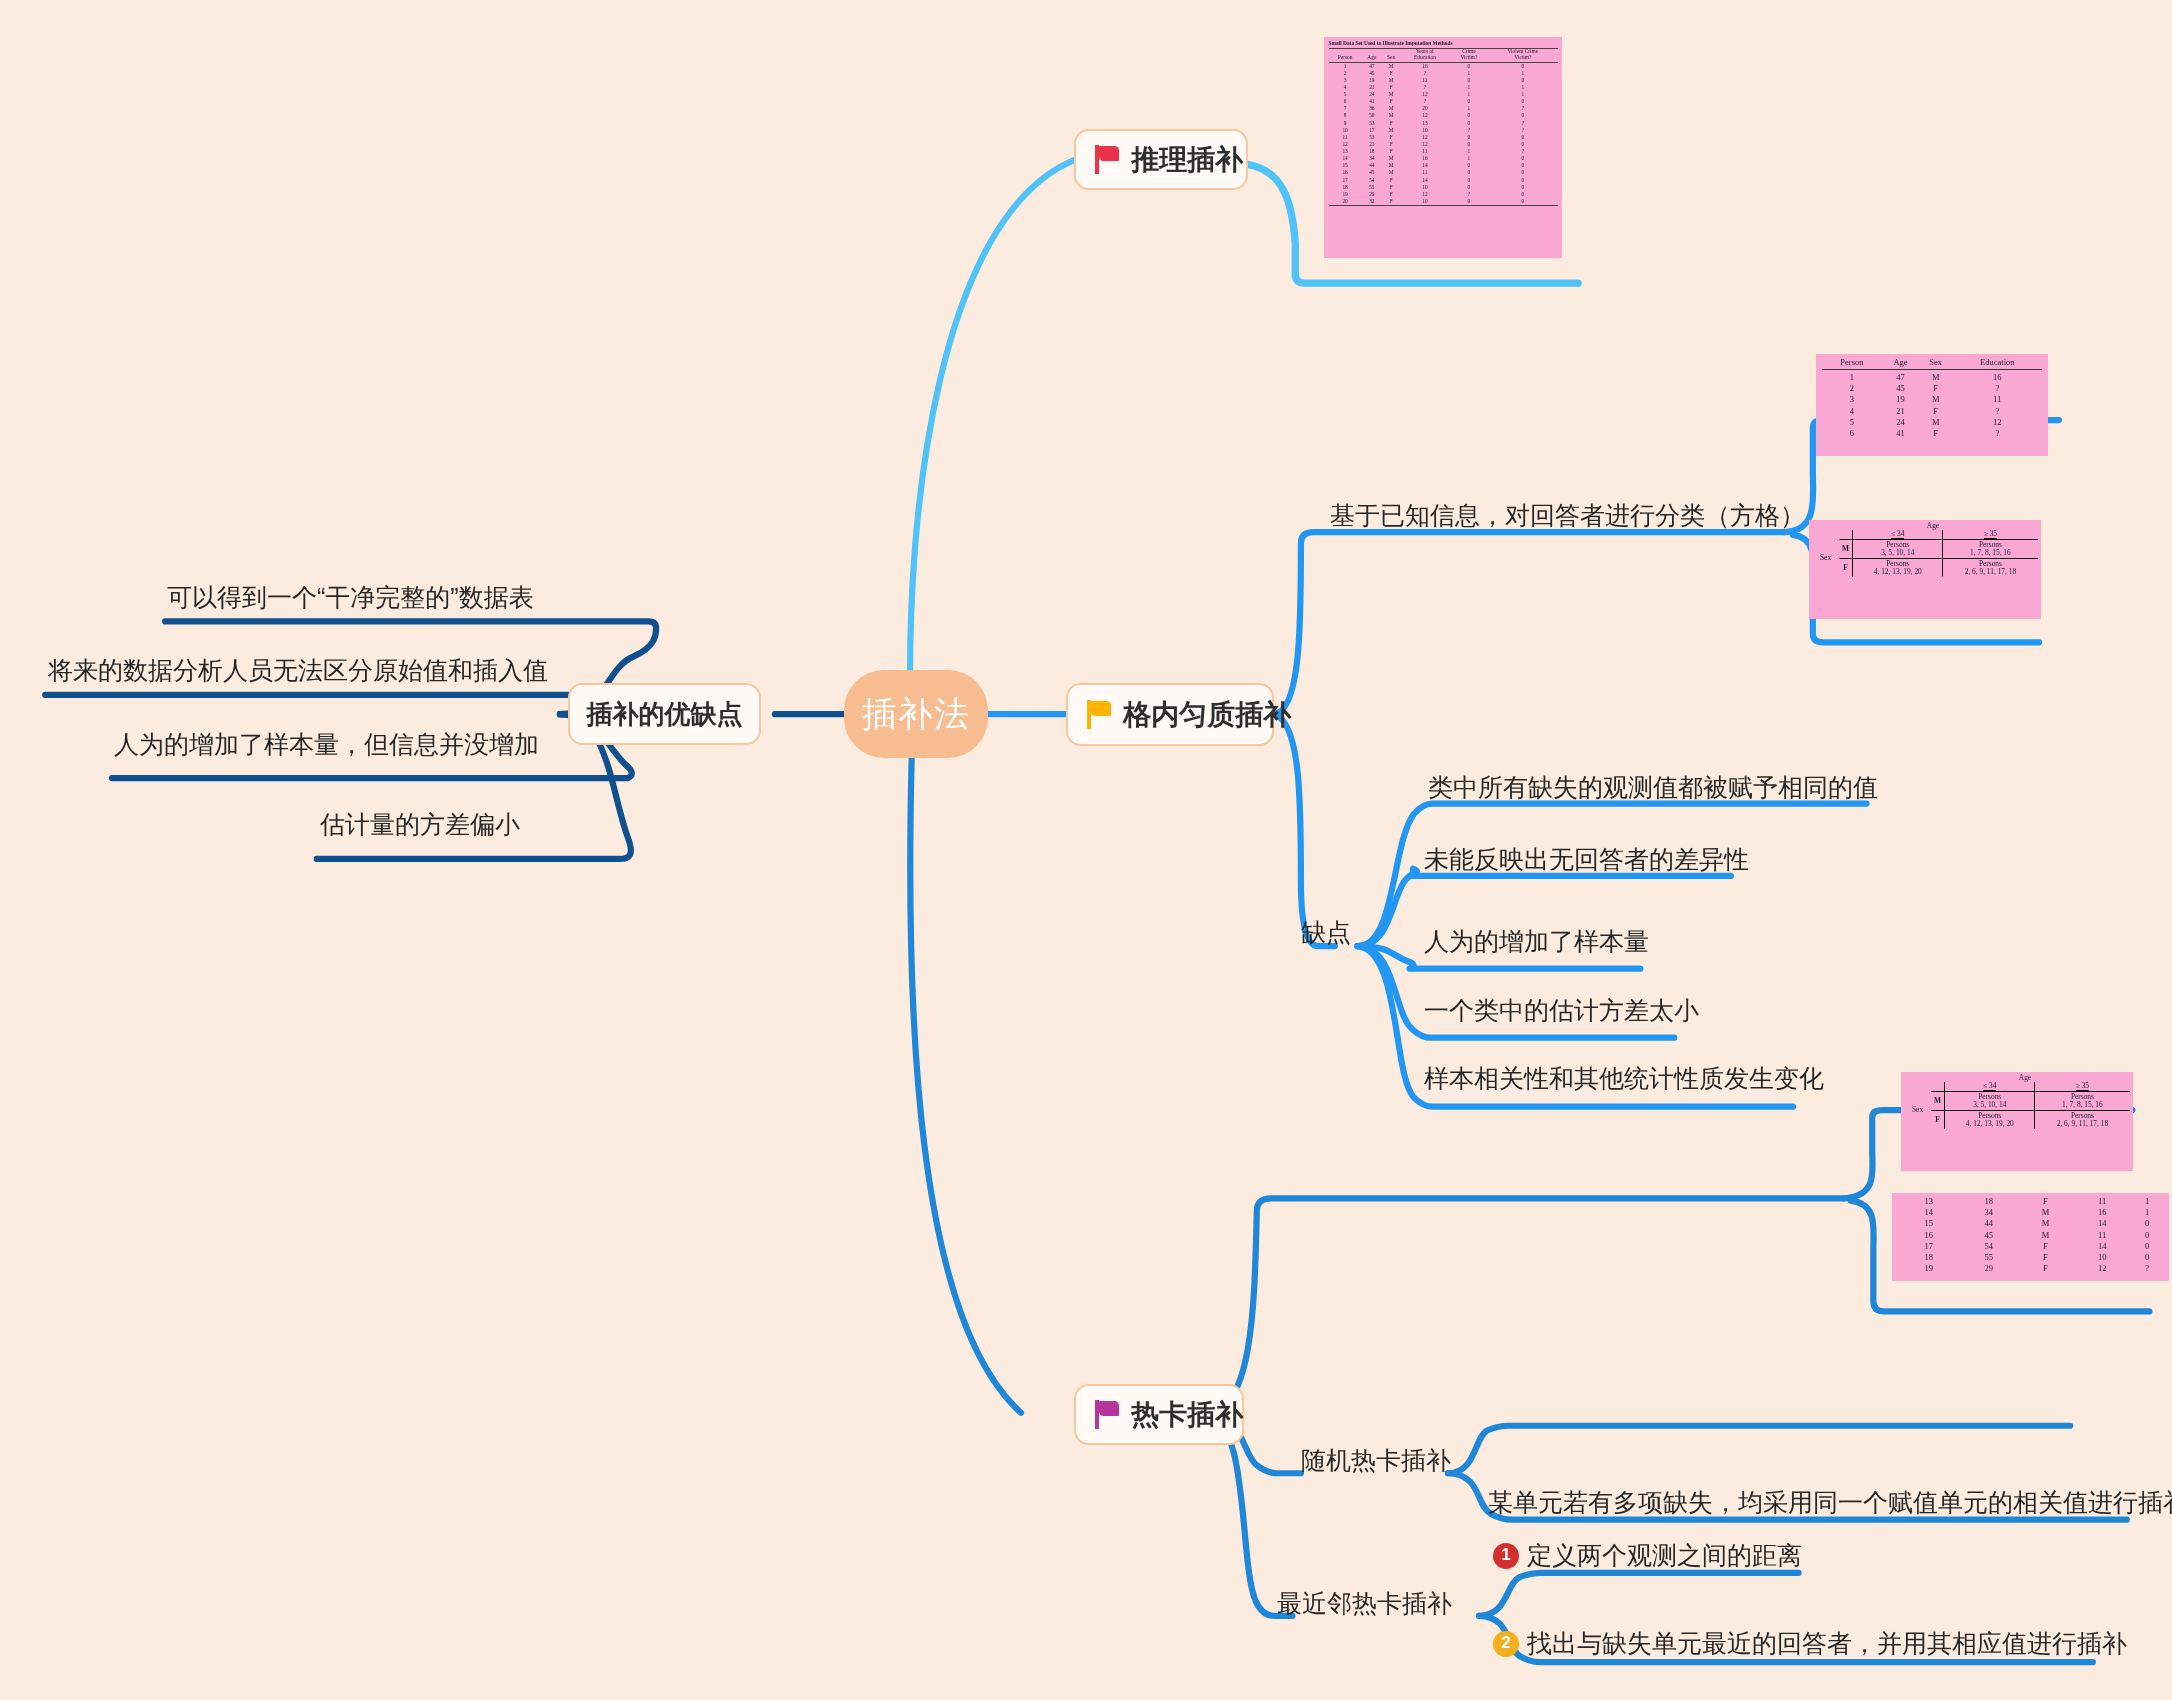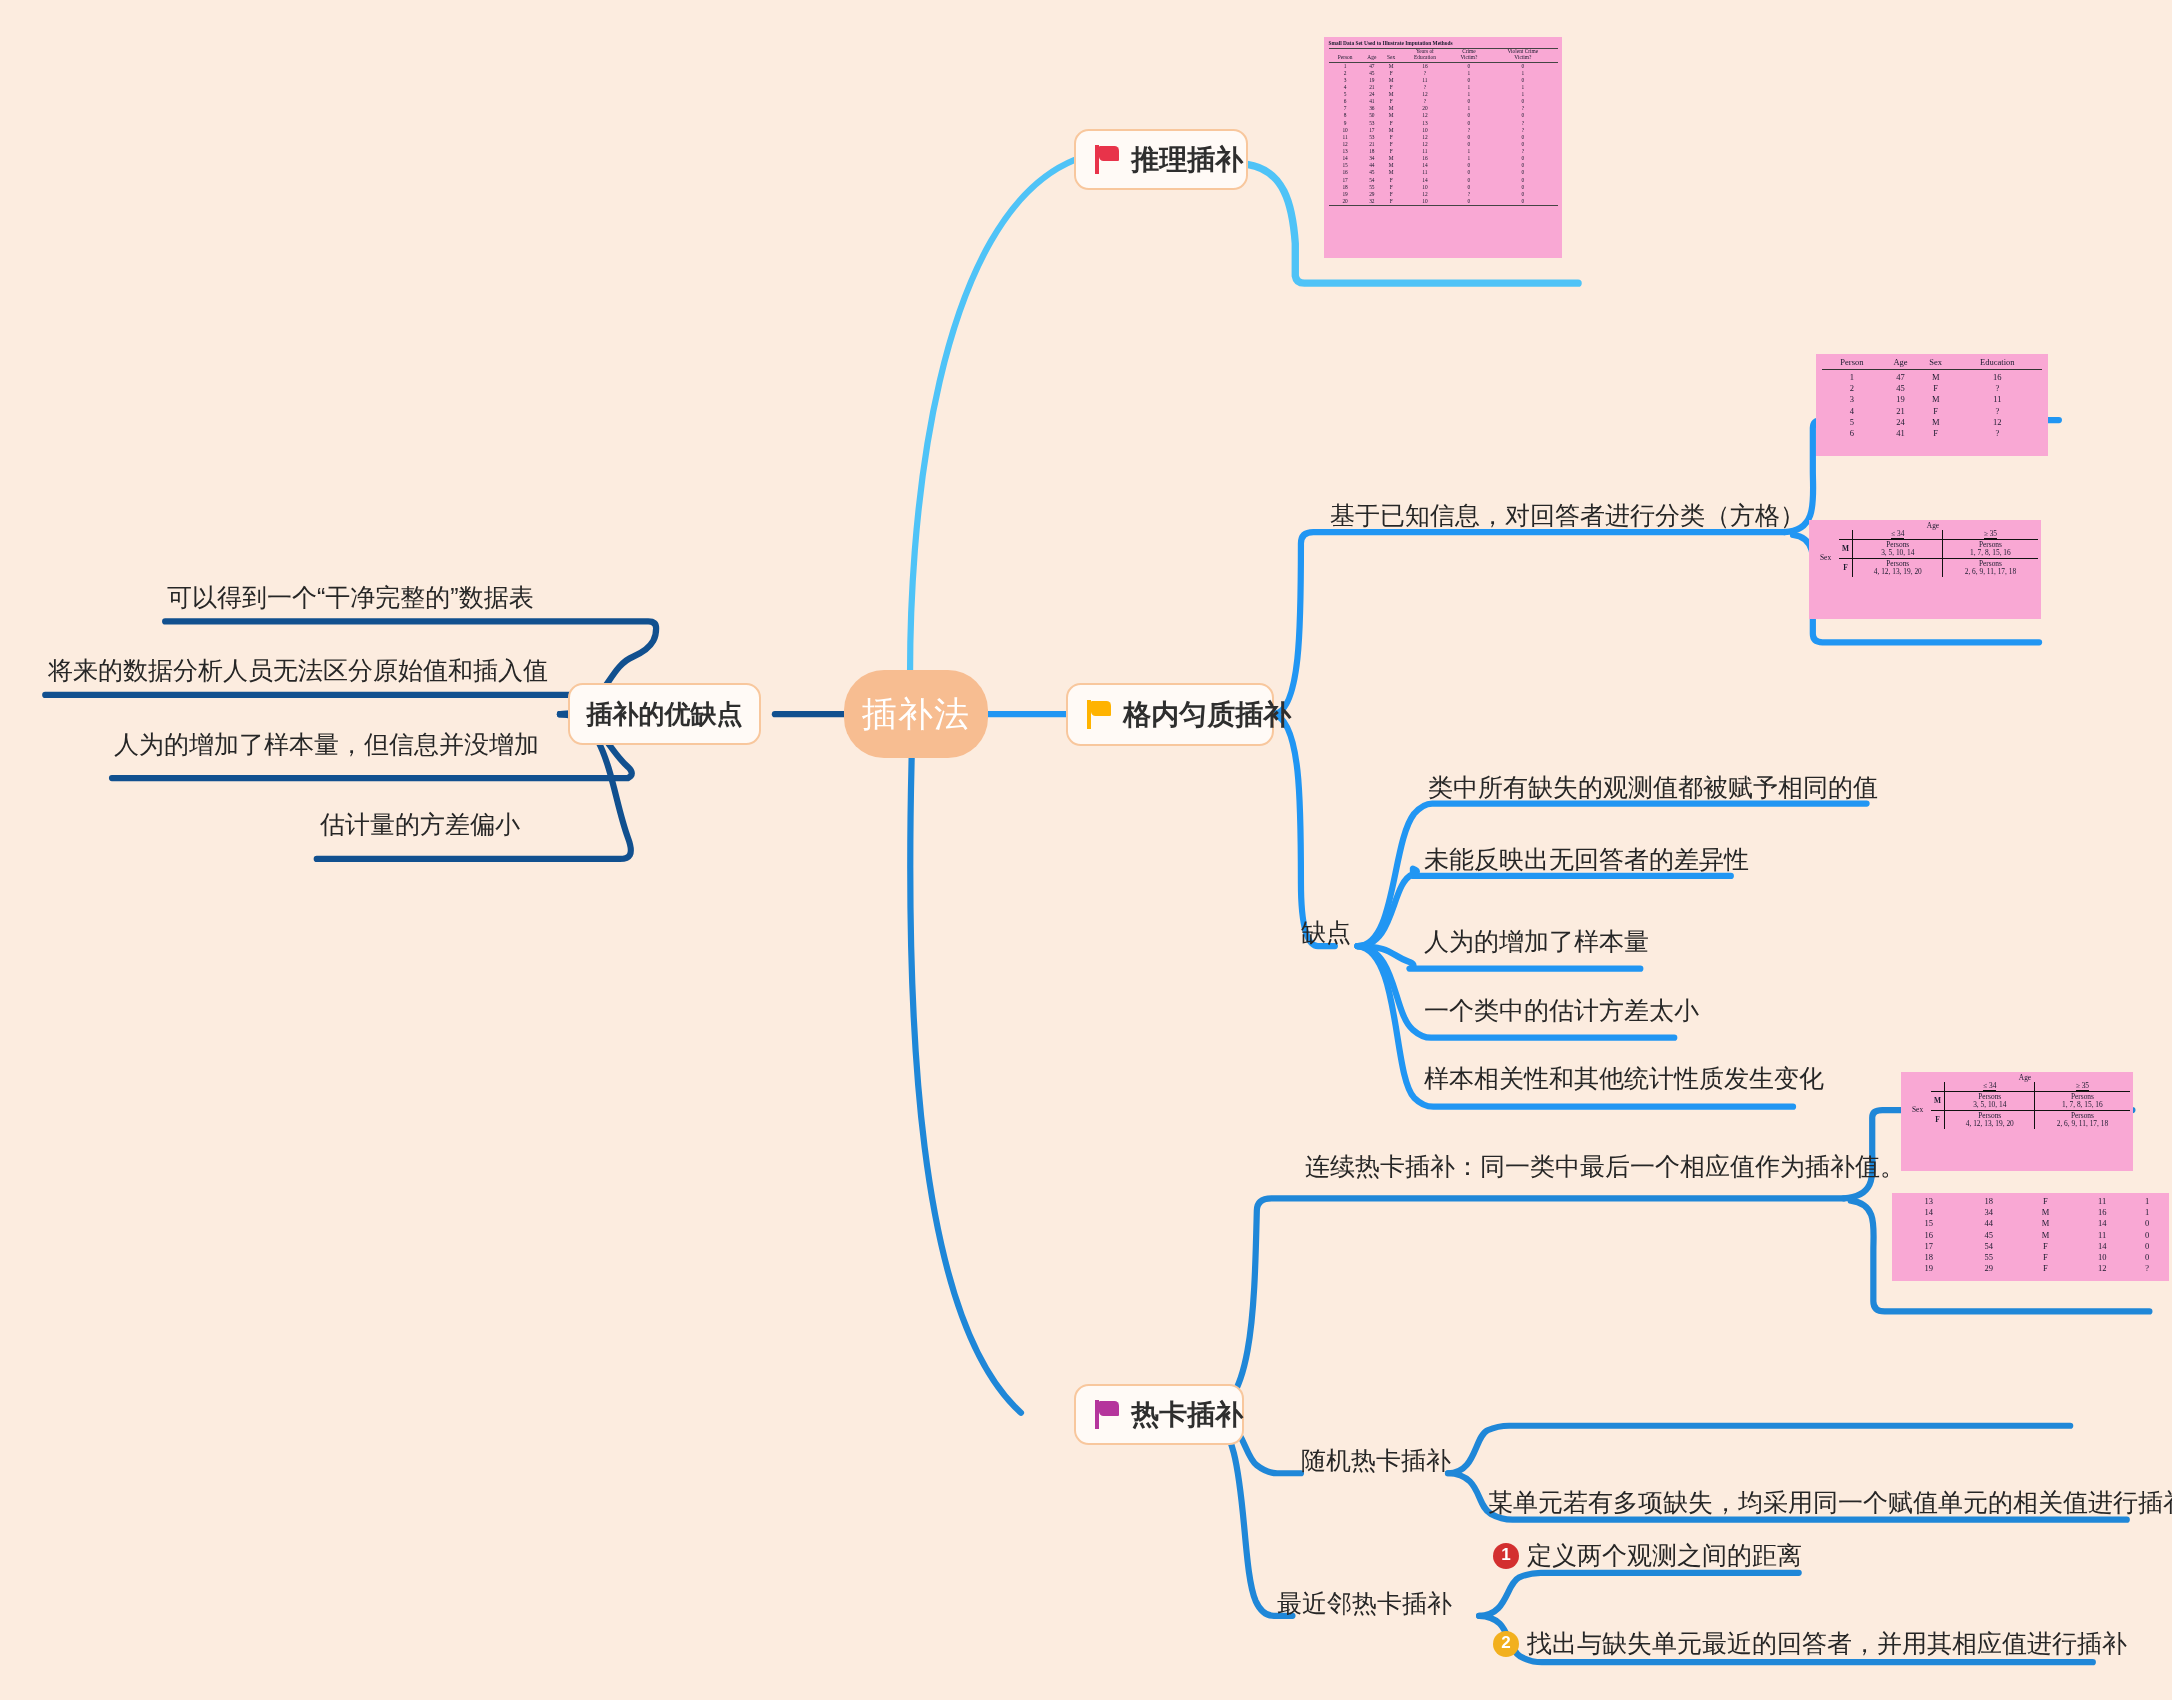--- a/index.html
+++ b/index.html
@@ -260,23 +260,20 @@
   </div>
 
   <div class="node topic" style="left:1074px;top:1384px;width:170px;height:61px;">
     <span class="flag">
       <i style="background:#b5359c;"></i>
         <b style="background:#b5359c;"></b>
     </span>
     <span>热卡插补</span>
   </div>
 
-  <div class="leaf" style="left:1305px;top:1153px;">
-    <span>连续热卡插补：同一类中最后一个相应值作为插补值。</span>
-  </div>
 
   <div class="leaf" style="left:1301px;top:1447px;">
     <span>随机热卡插补</span>
   </div>
   <div class="leaf" style="left:1488px;top:1489px;">
     <span>某单元若有多项缺失，均采用同一个赋值单元的相关值进行插补</span>
   </div>
 
   <div class="leaf" style="left:1277px;top:1590px;">
     <span>最近邻热卡插补</span>

